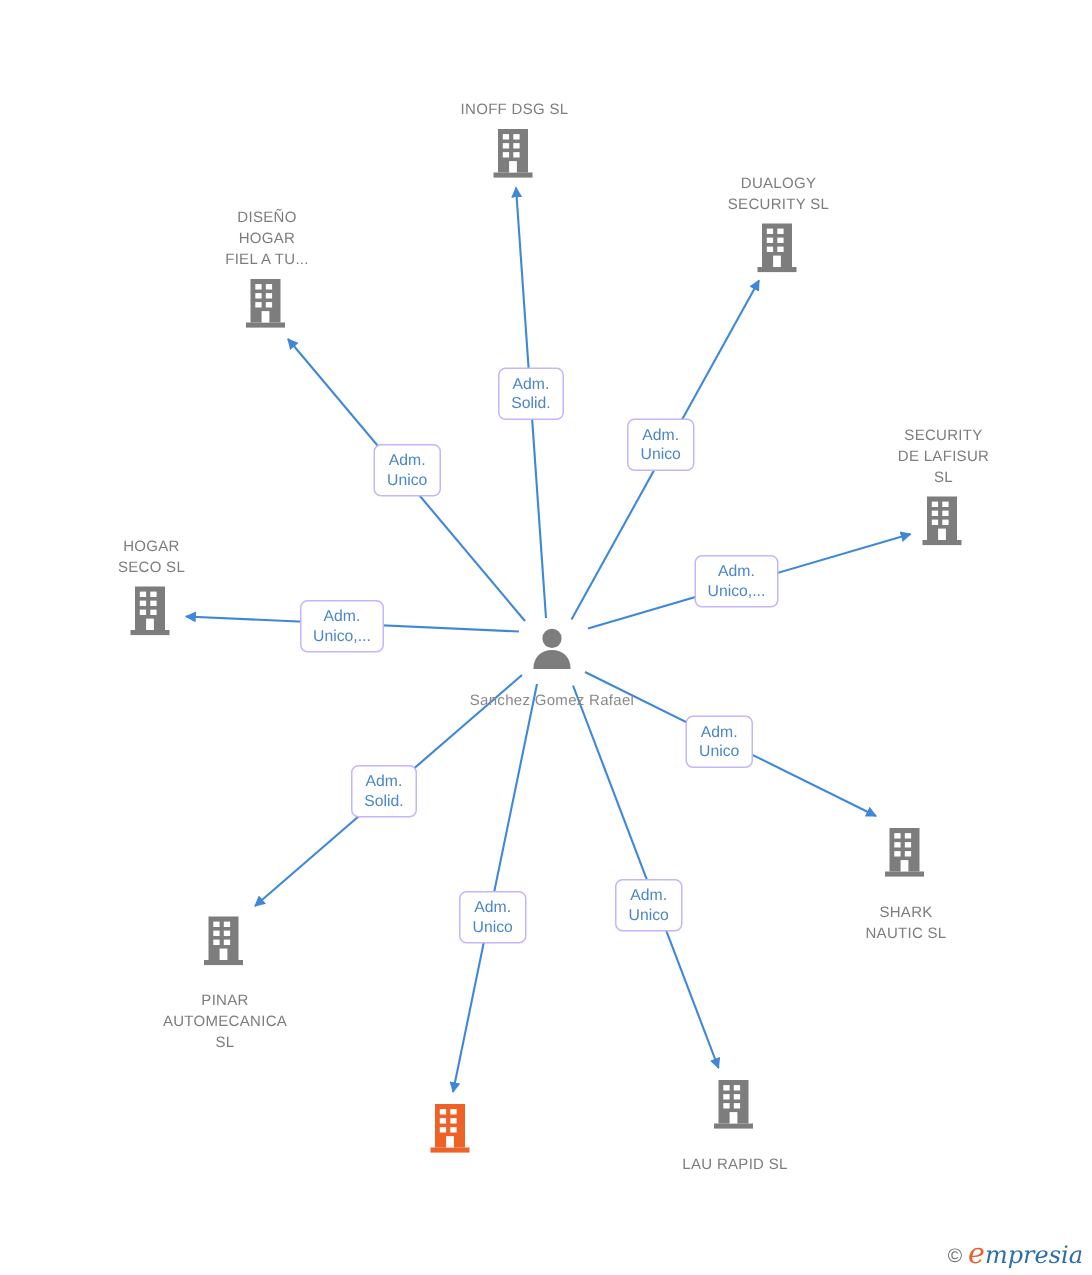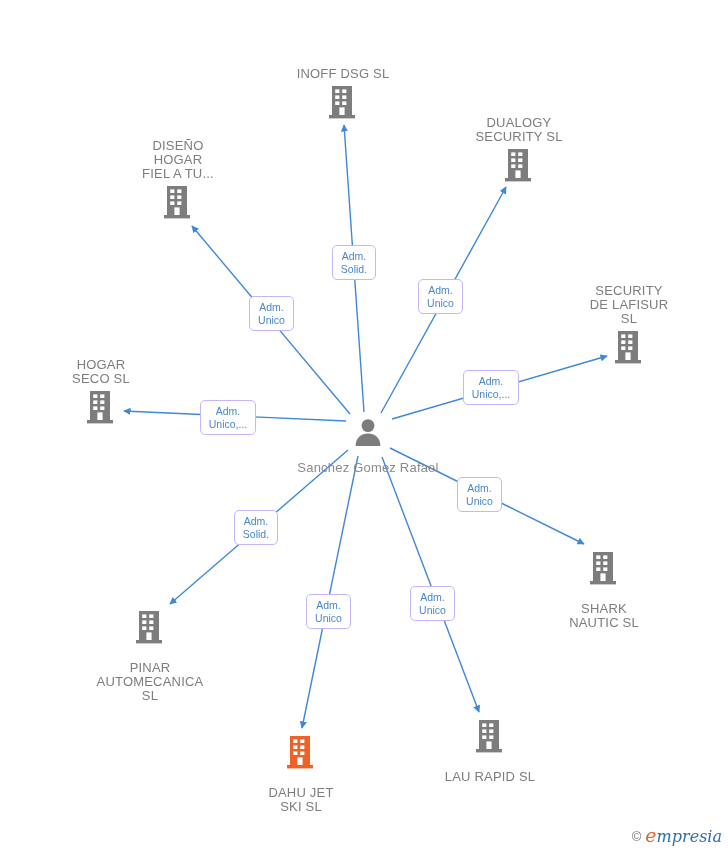--- a/index.html
+++ b/index.html
@@ -19,21 +19,21 @@
     left: 0; top: 0;
     width: 728px;
     height: 850px;
   }
   .node {
     position: absolute;
     width: 150px;
     margin-left: -75px;
     text-align: center;
     color: #7d7d7d;
-    font-size: 13px;
+    font-size: 10px;
     line-height: 14px;
     letter-spacing: 0.2px;
   }
   .node .glyph {
     display: block;
     line-height: 0;
   }
   .node .label {
     display: block;
     white-space: pre-line;
@@ -213,22 +213,20 @@
           <rect x="5" y="2" width="20" height="29" fill="#ee6127"></rect>
           <rect x="2" y="31" width="26" height="3.4" fill="#ee6127"></rect>
           <rect x="8.2" y="5.4" width="4.2" height="3.6" fill="#ffffff"></rect>
           <rect x="15.2" y="5.4" width="4.2" height="3.6" fill="#ffffff"></rect>
           <rect x="8.2" y="11.4" width="4.2" height="3.6" fill="#ffffff"></rect>
           <rect x="15.2" y="11.4" width="4.2" height="3.6" fill="#ffffff"></rect>
           <rect x="8.2" y="17.4" width="4.2" height="3.6" fill="#ffffff"></rect>
           <rect x="15.2" y="17.4" width="4.2" height="3.6" fill="#ffffff"></rect>
           <rect x="12.4" y="23.4" width="5.2" height="7.6" fill="#ffffff"></rect>
         </svg></span>
-      <span class="label">DAHU JET
-SKI  SL</span>
     </div>
     <div class="node label-below" style="left: 490px; top: 718px;">
       <span class="glyph"><svg width="32" height="36" viewBox="0 0 32 36" xmlns="http://www.w3.org/2000/svg">
           <rect x="5" y="2" width="20" height="29" fill="#7d7d7d"></rect>
           <rect x="2" y="31" width="26" height="3.4" fill="#7d7d7d"></rect>
           <rect x="8.2" y="5.4" width="4.2" height="3.6" fill="#ffffff"></rect>
           <rect x="15.2" y="5.4" width="4.2" height="3.6" fill="#ffffff"></rect>
           <rect x="8.2" y="11.4" width="4.2" height="3.6" fill="#ffffff"></rect>
           <rect x="15.2" y="11.4" width="4.2" height="3.6" fill="#ffffff"></rect>
           <rect x="8.2" y="17.4" width="4.2" height="3.6" fill="#ffffff"></rect>

